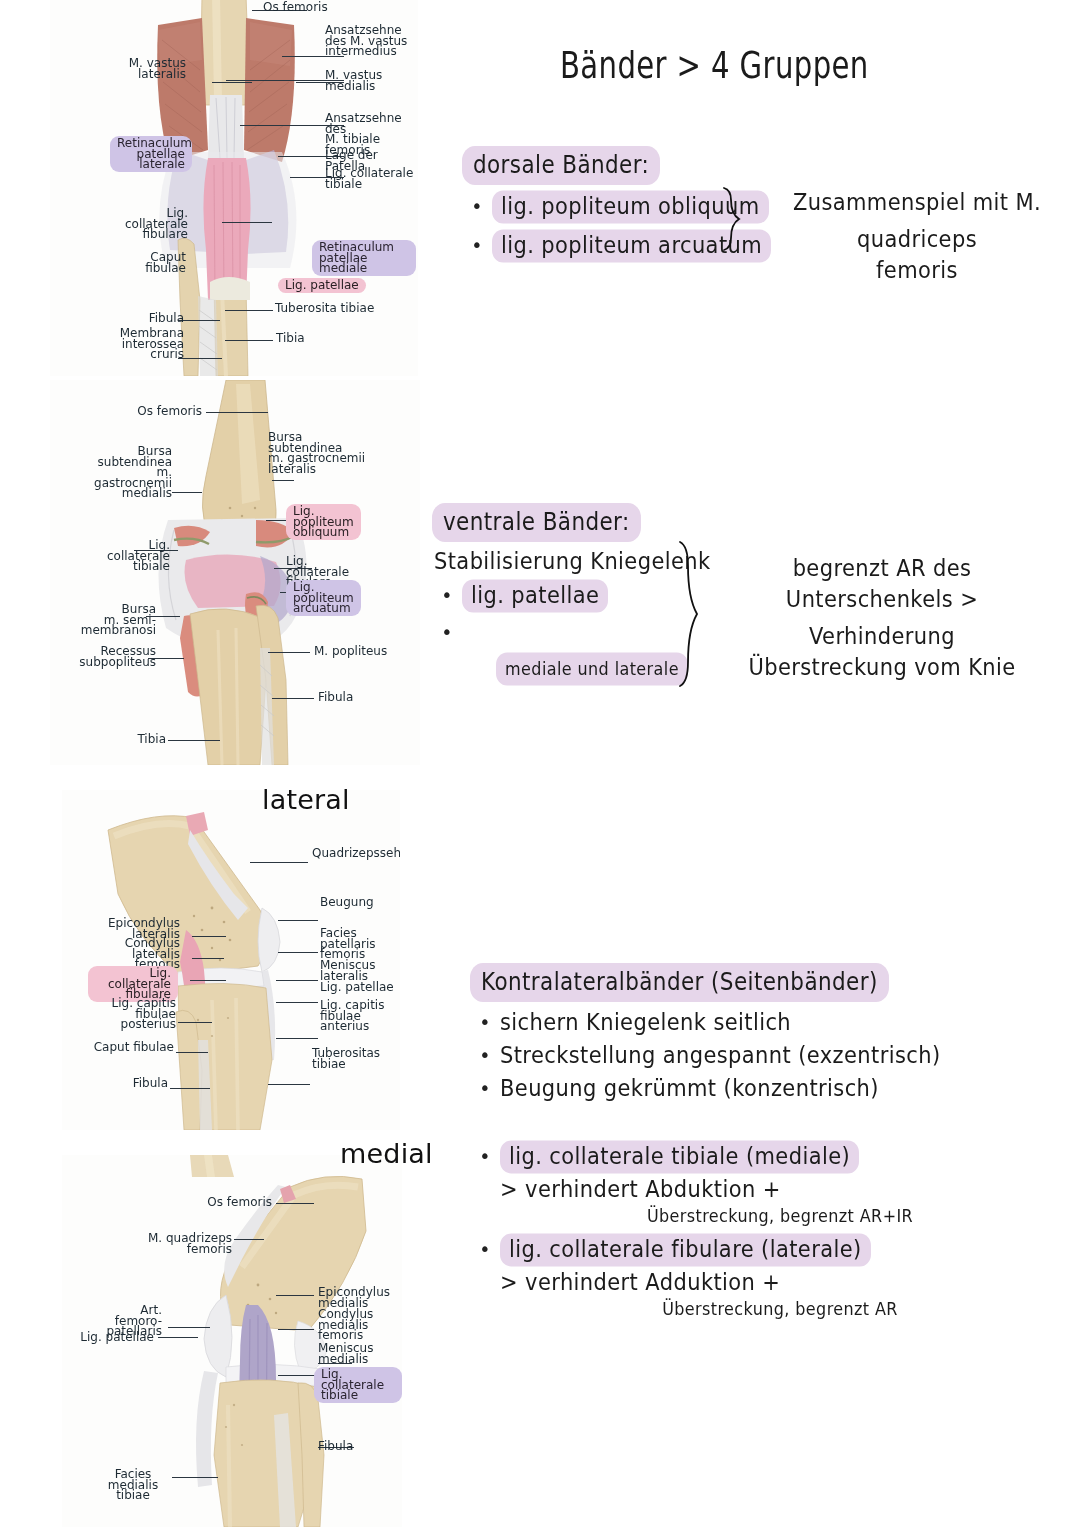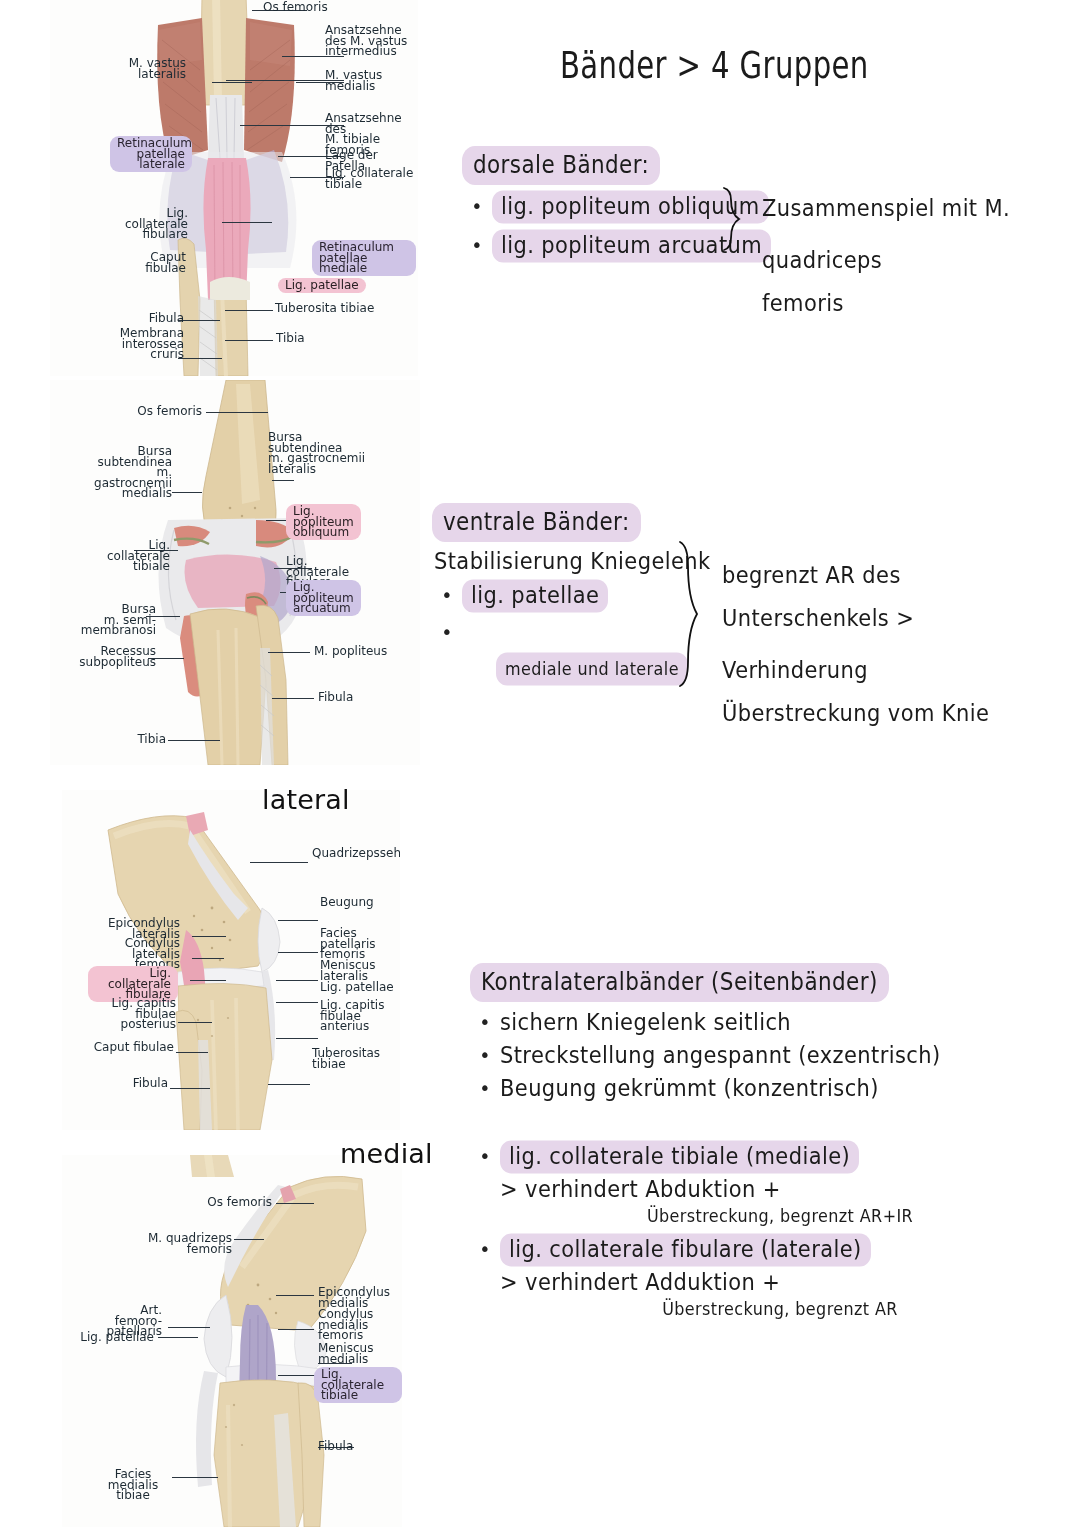--- a/index.html
+++ b/index.html
@@ -71,21 +71,21 @@
   }
   .bullets li .txt { flex:1 1 auto; }
   .hl {
     background:#e6d6ea; border-radius:11px; padding:1px 9px 2px 9px;
     display:inline-block; line-height:27px;
     transform:scaleY(1.1); transform-origin:left center;
   }
   .plain { display:inline-block; line-height:27px;
            transform:scaleY(1.1); transform-origin:left center; }
   .cont { padding-left:30px;text-align:center; }
-  .rtext { font-size:21px; line-height:46px; }
+  .rtext { font-size:21px; line-height:33px;text-align:center; }
   .rtext div { transform:scaleY(1.12); transform-origin:left center; }
 
   .brace { position:absolute; color:#111; }
   .brace svg { display:block; }
 </style>
 </head>
 <body>
 
 <div id="page-title" class="hw">Bänder &gt; 4 Gruppen</div>
 

